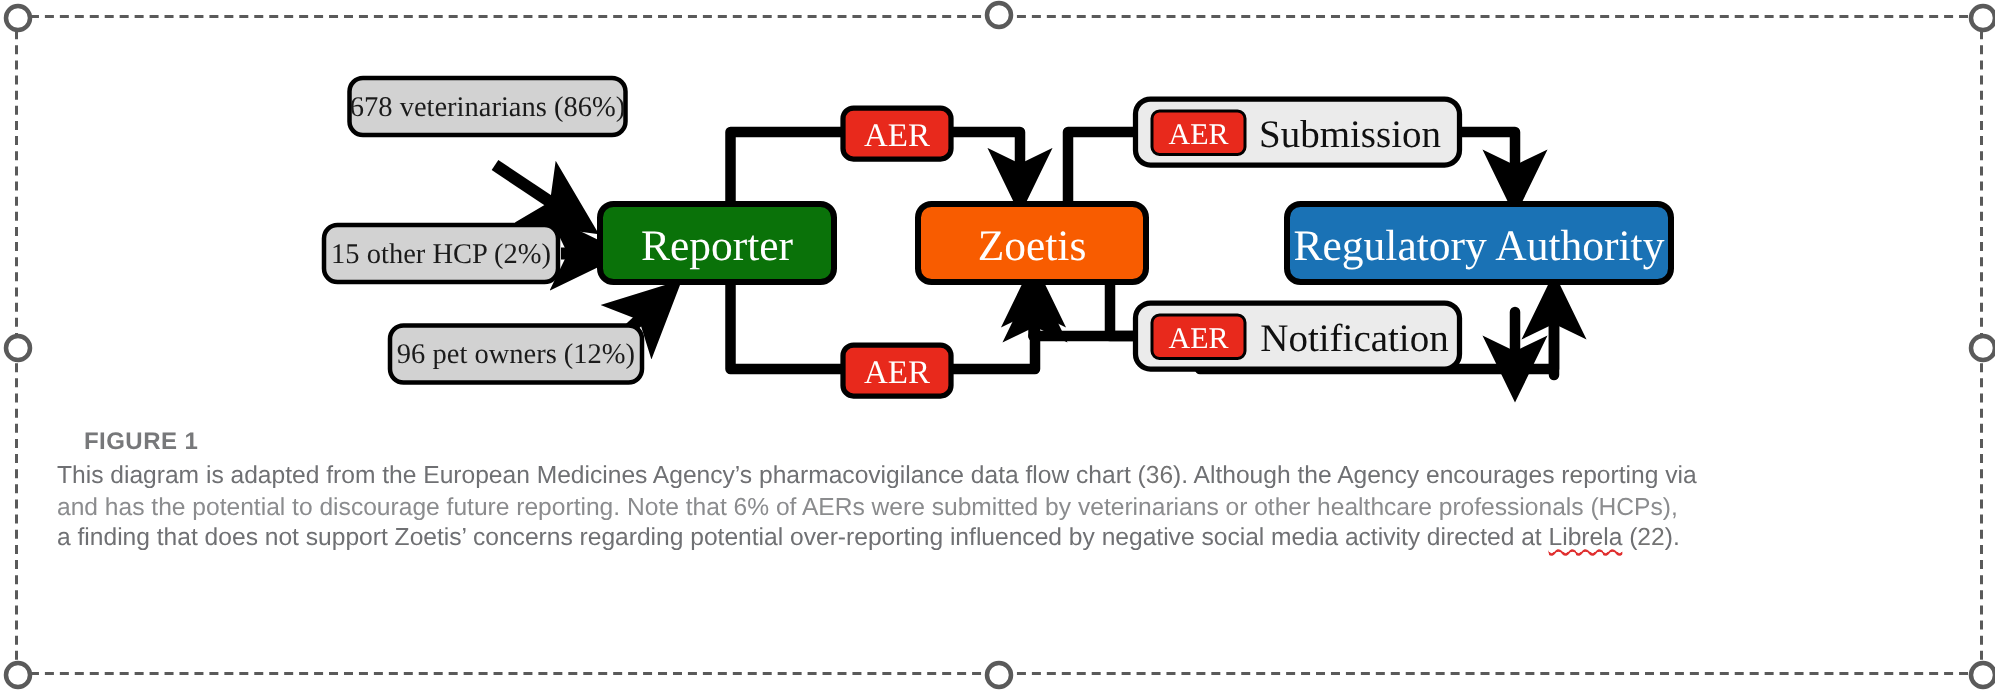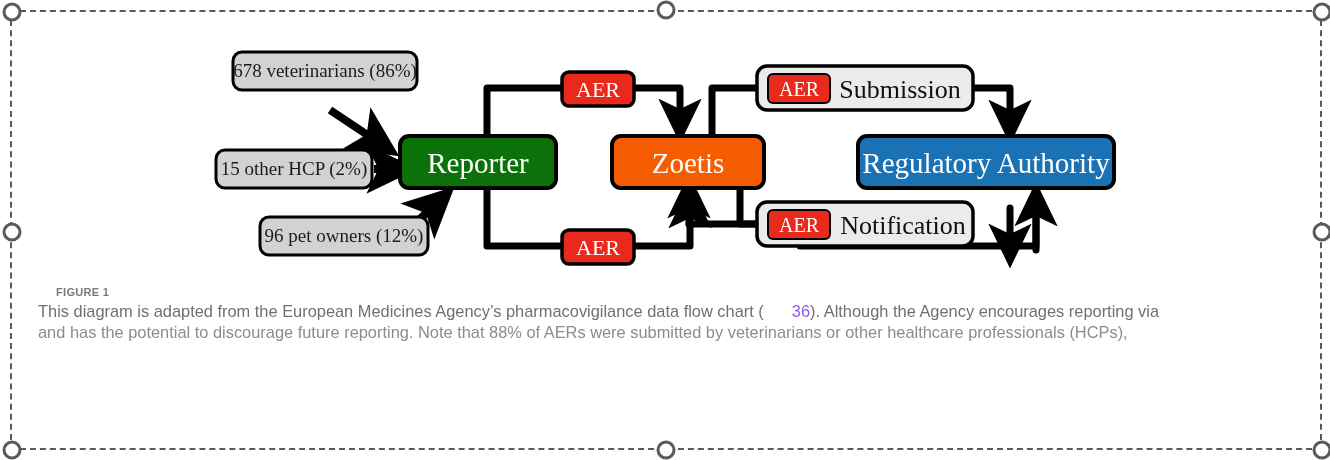--- a/index.html
+++ b/index.html
@@ -26,30 +26,30 @@
   .graytext{font-family:"Liberation Serif",serif;fill:#1b1b1b;}
   .aertext{font-family:"Liberation Serif",serif;fill:#ffffff;}
   .labeltext{font-family:"Liberation Serif",serif;fill:#101010;}
 
   
   .caption{
     position:absolute;left:38px;top:286px;width:1262px;
   }
   .fig-label{
     font-family:"Liberation Sans",sans-serif;
-    font-weight:bold;font-size:11px;letter-spacing:.3px;
+    font-weight:bold;font-size:16px;letter-spacing:.3px;
     color:#77787a;margin:0 0 3px 0;padding-left:18px;
   }
   .cap-line{
     font-family:"Liberation Sans",sans-serif;
     font-size:16.4px;line-height:20.6px;color:#6f7073;
     white-space:nowrap;
   }
   .cap-line.dim{color:#8b8c8e;}
-  .cite{color:#8b5cf6;margin-left:28px;}
+  .cite{color:#737373;}
   .misspell{
     text-decoration:underline wavy #e03030;
     text-decoration-skip-ink:none;
     text-underline-offset:2px;
   }
 </style>
 </head>
 <body>
 
 <div id="stage">
@@ -146,22 +146,25 @@
 
   <div class="caption">
     <div class="fig-label">FIGURE 1</div>
 
     <div class="cap-line">
       This diagram is adapted from the European Medicines Agency’s pharmacovigilance data flow chart (<span class="cite">36</span>). Although the Agency encourages reporting via
     </div>
 
 
 
-    <div class="cap-line dim">and has the potential to discourage future reporting. Note that 88% of AERs were submitted by veterinarians or other healthcare professionals (HCPs),</div>
+    <div class="cap-line dim">and has the potential to discourage future reporting. Note that 6% of AERs were submitted by veterinarians or other healthcare professionals (HCPs),</div>
 
+    <div class="cap-line">
+      a finding that does not support Zoetis’ concerns regarding potential over-reporting influenced by negative social media activity directed at <span class="misspell">Librela</span> (<span class="cite">22</span>).
+    </div>
   </div>
 
   <div class="sel-frame"></div>
 
   <div class="handle" style="left:12px;  top:12px;"></div>
   <div class="handle" style="left:666px; top:10px;"></div>
   <div class="handle" style="left:1322px;top:12px;"></div>
   <div class="handle" style="left:12px;  top:232px;"></div>
   <div class="handle" style="left:1322px;top:232px;"></div>
   <div class="handle" style="left:12px;  top:450px;"></div>

